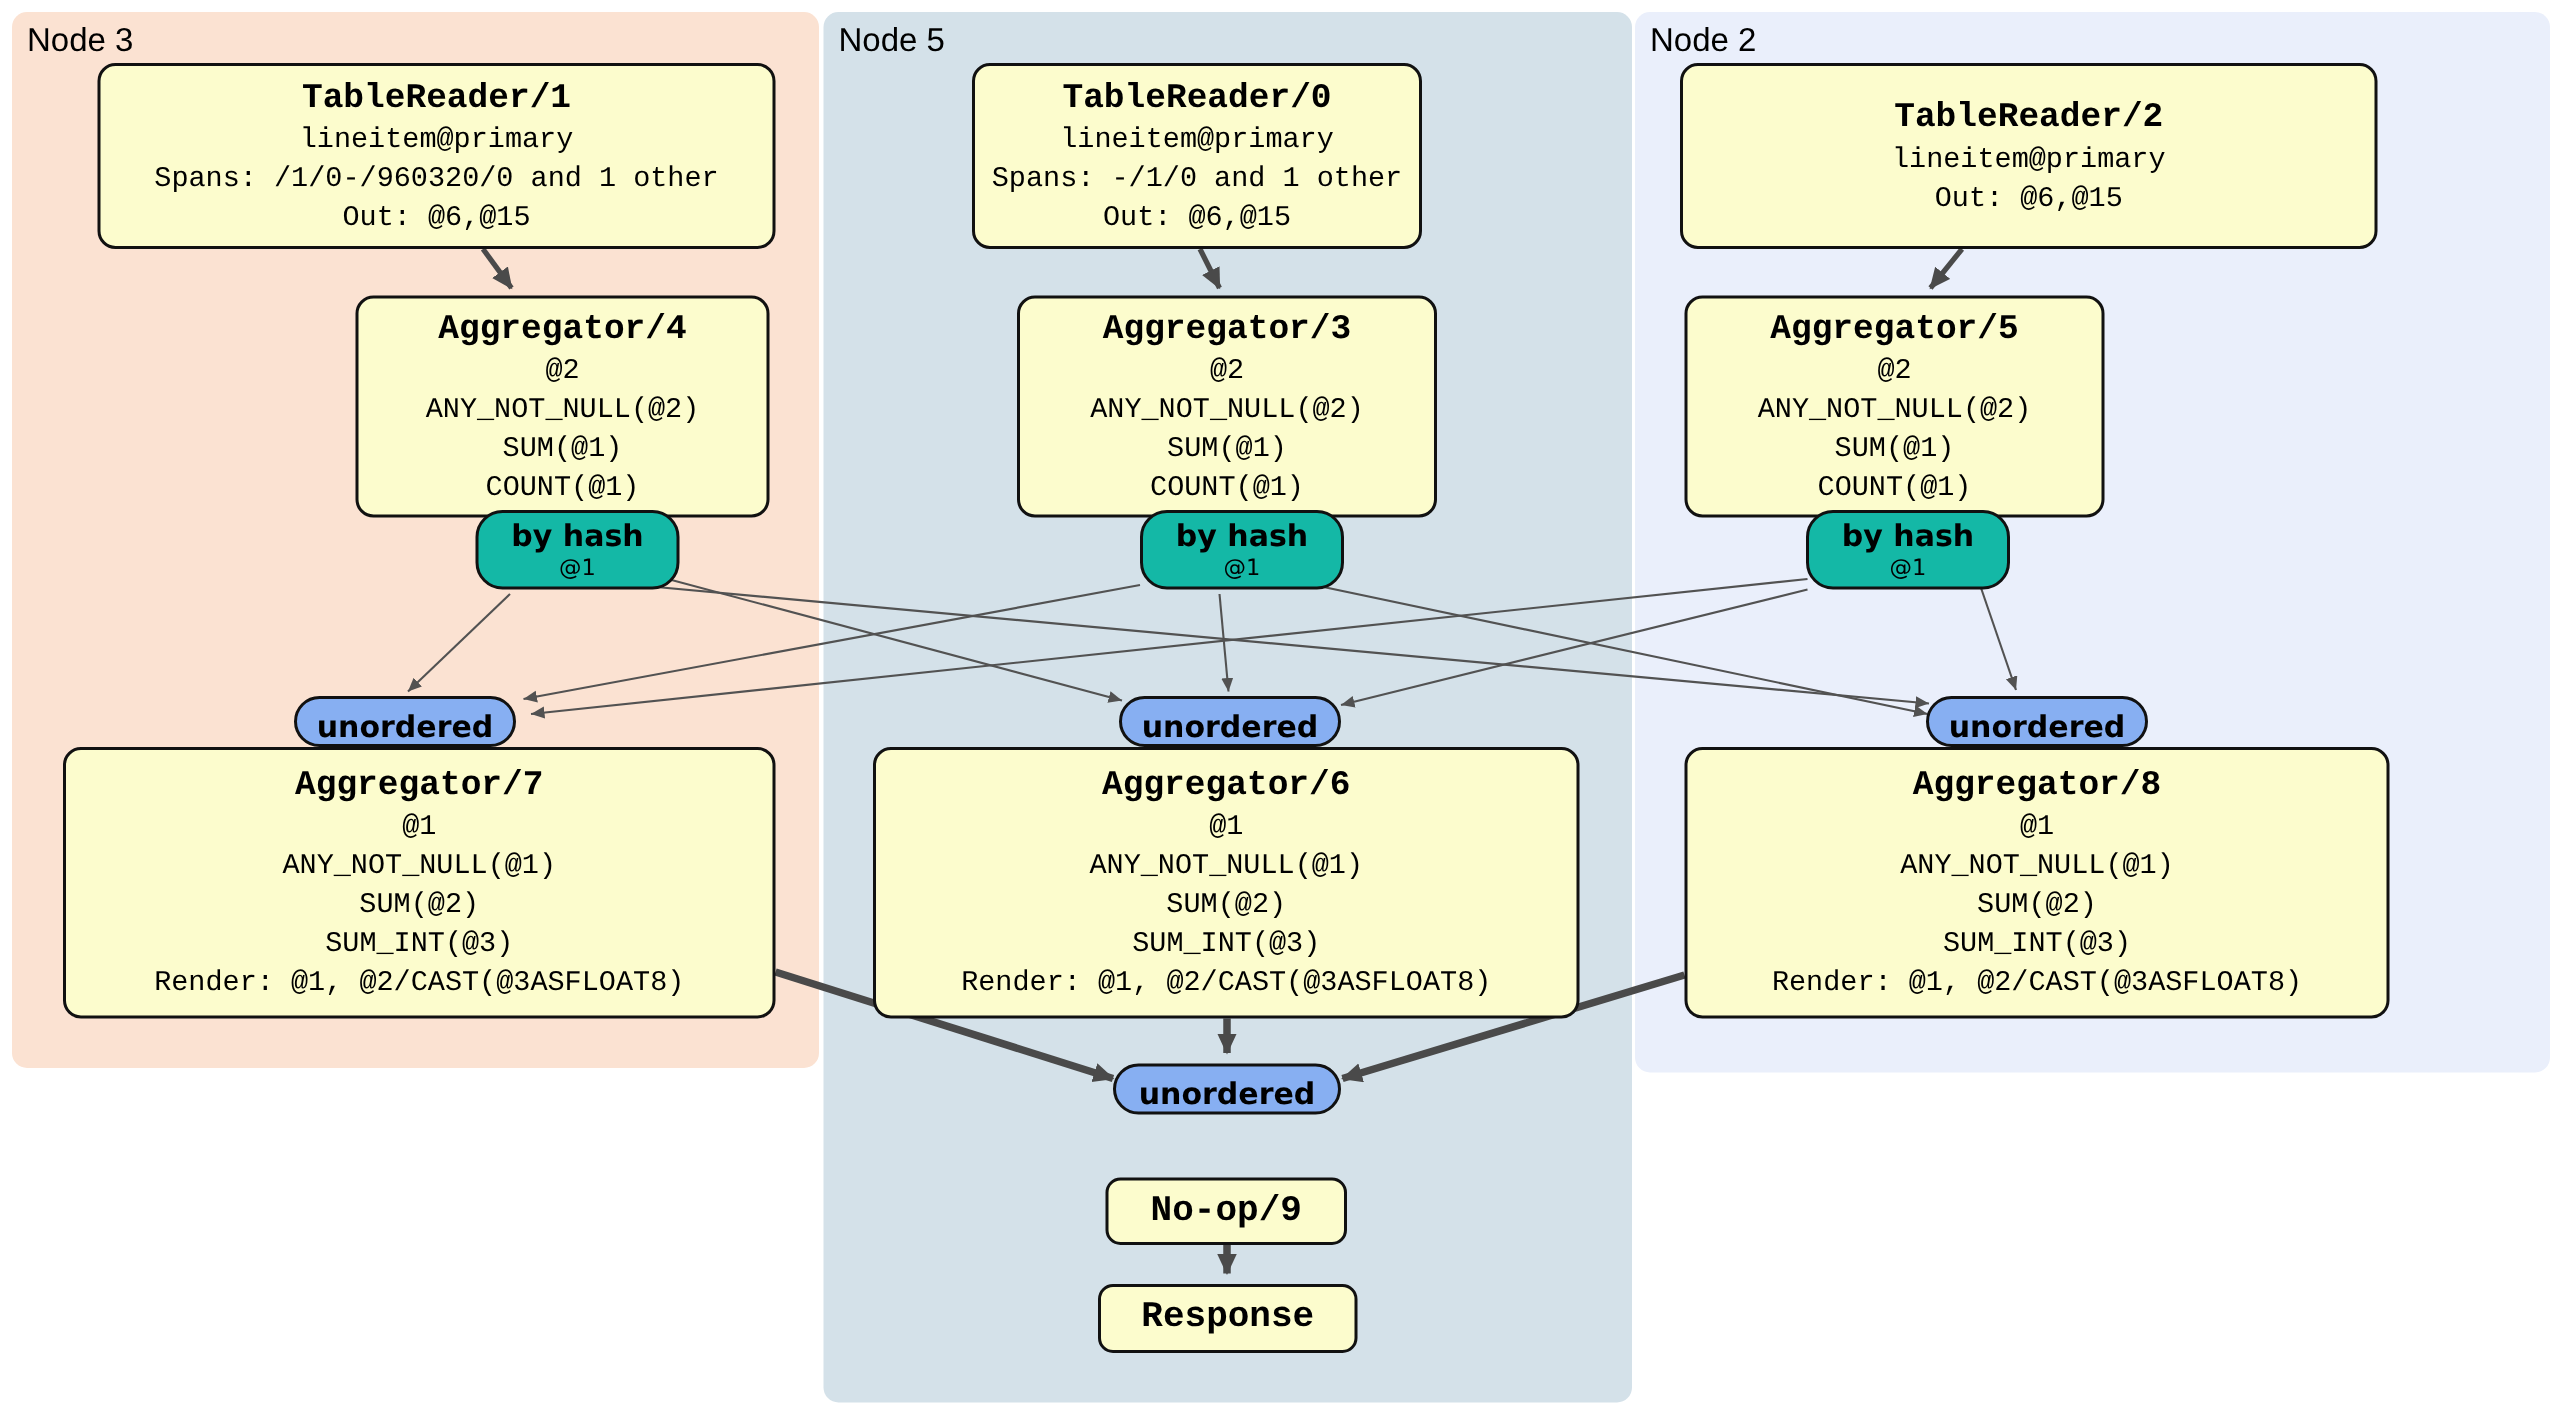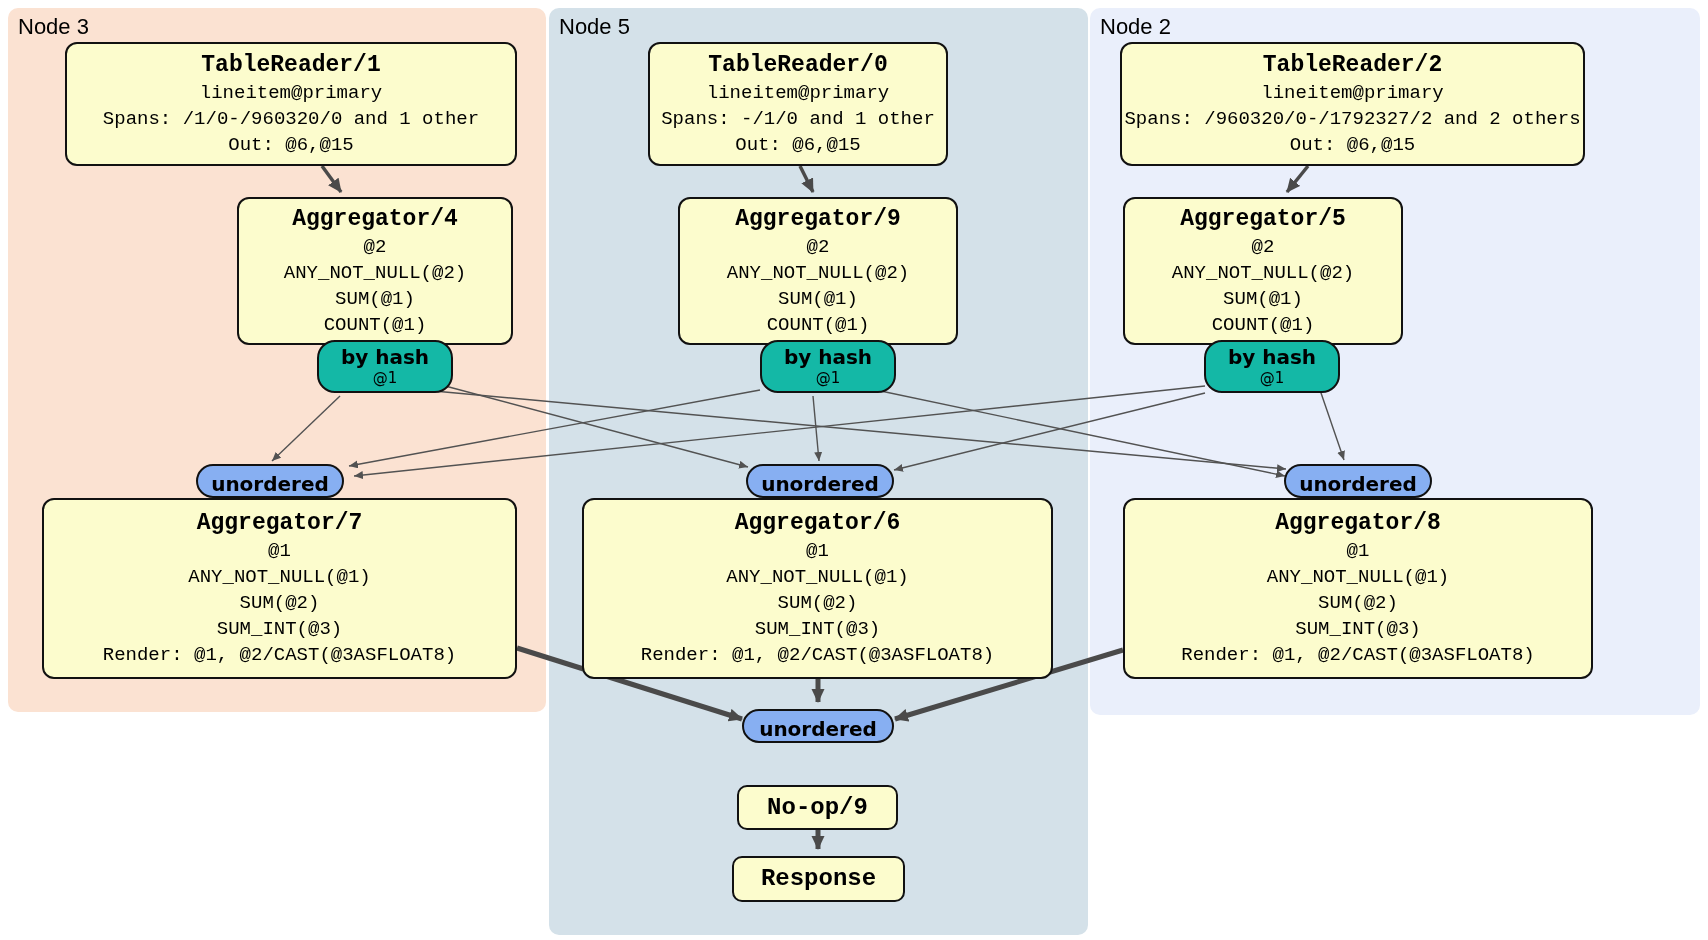--- a/index.html
+++ b/index.html
@@ -105,34 +105,33 @@
   <div class="pbox" style="left:648px; top:42px; width:300px; height:124px;">
     <div class="ptitle">TableReader/0</div>
     <div class="pline">lineitem@primary</div>
     <div class="pline">Spans: -/1/0 and 1 other</div>
     <div class="pline">Out: @6,@15</div>
   </div>
 
   <div class="pbox" style="left:1120px; top:42px; width:465px; height:124px;">
     <div class="ptitle">TableReader/2</div>
     <div class="pline">lineitem@primary</div>
-    <div class="pline">Spans: /960320/0-/1792327/2 and 2 others</div>
     <div class="pline">Out: @6,@15</div>
   </div>
 
   <div class="pbox" style="left:237px; top:197px; width:276px; height:148px;">
     <div class="ptitle">Aggregator/4</div>
     <div class="pline">@2</div>
     <div class="pline">ANY_NOT_NULL(@2)</div>
     <div class="pline">SUM(@1)</div>
     <div class="pline">COUNT(@1)</div>
   </div>
 
   <div class="pbox" style="left:678px; top:197px; width:280px; height:148px;">
-    <div class="ptitle">Aggregator/9</div>
+    <div class="ptitle">Aggregator/3</div>
     <div class="pline">@2</div>
     <div class="pline">ANY_NOT_NULL(@2)</div>
     <div class="pline">SUM(@1)</div>
     <div class="pline">COUNT(@1)</div>
   </div>
 
   <div class="pbox" style="left:1123px; top:197px; width:280px; height:148px;">
     <div class="ptitle">Aggregator/5</div>
     <div class="pline">@2</div>
     <div class="pline">ANY_NOT_NULL(@2)</div>

